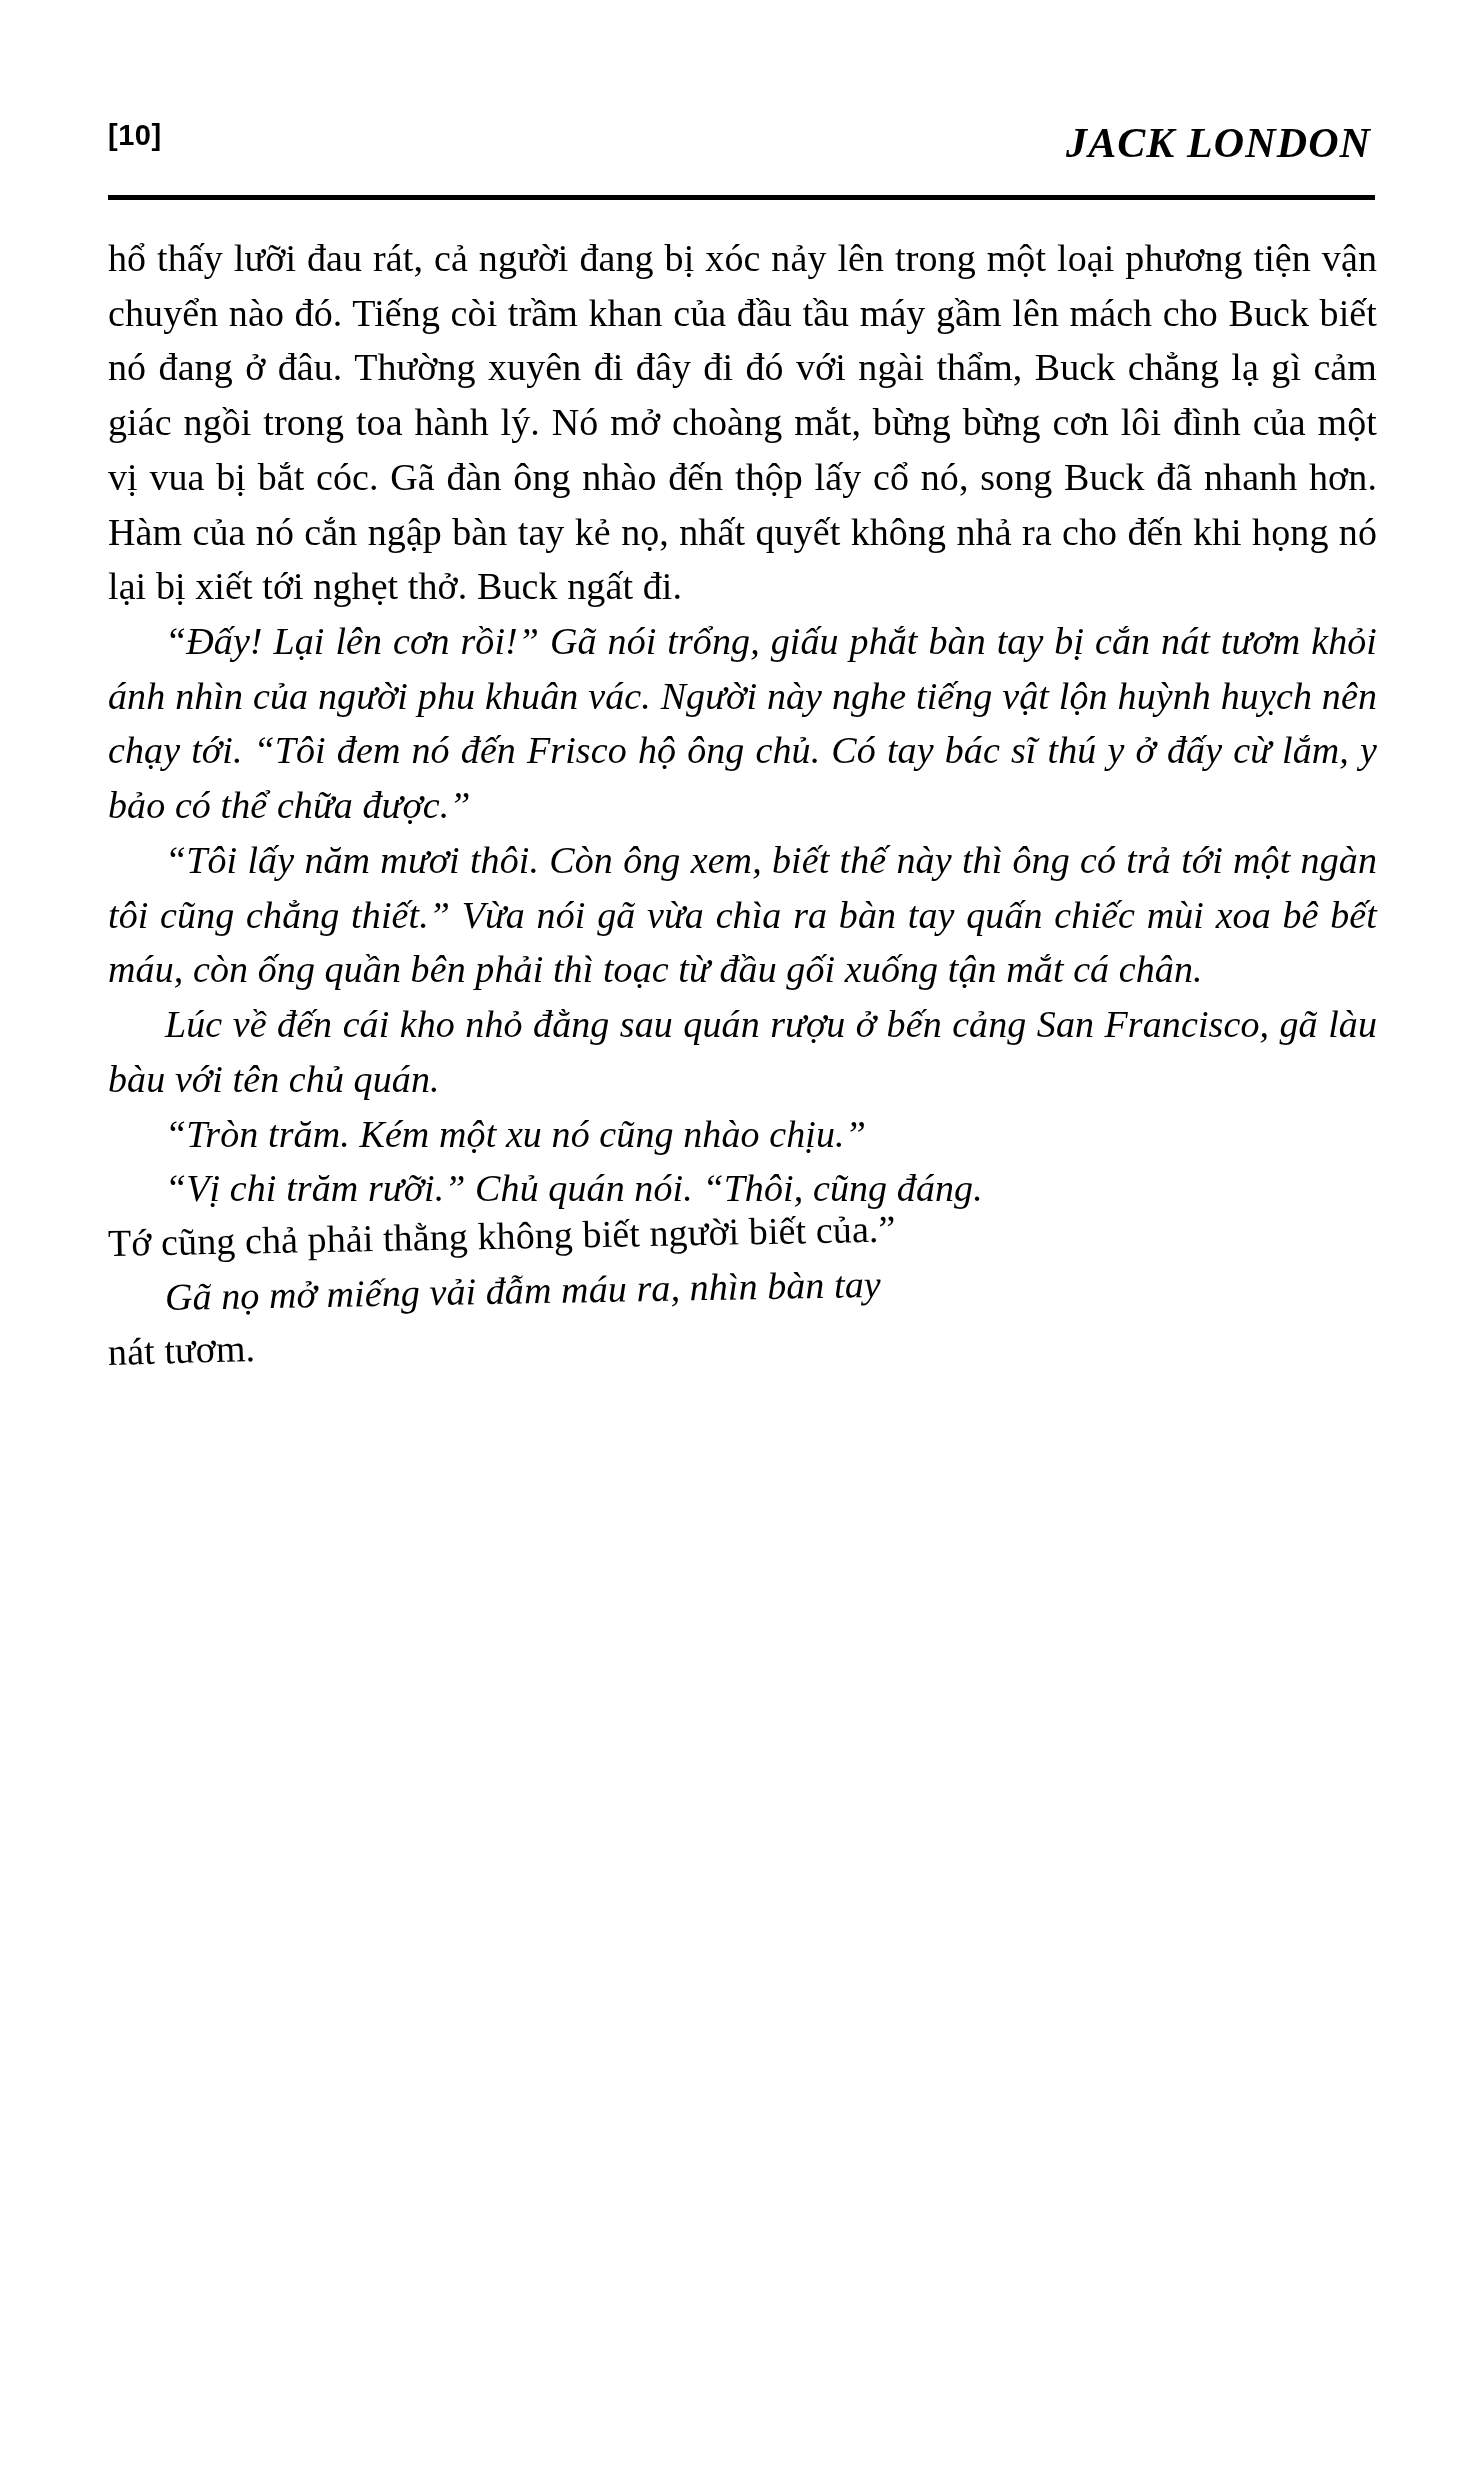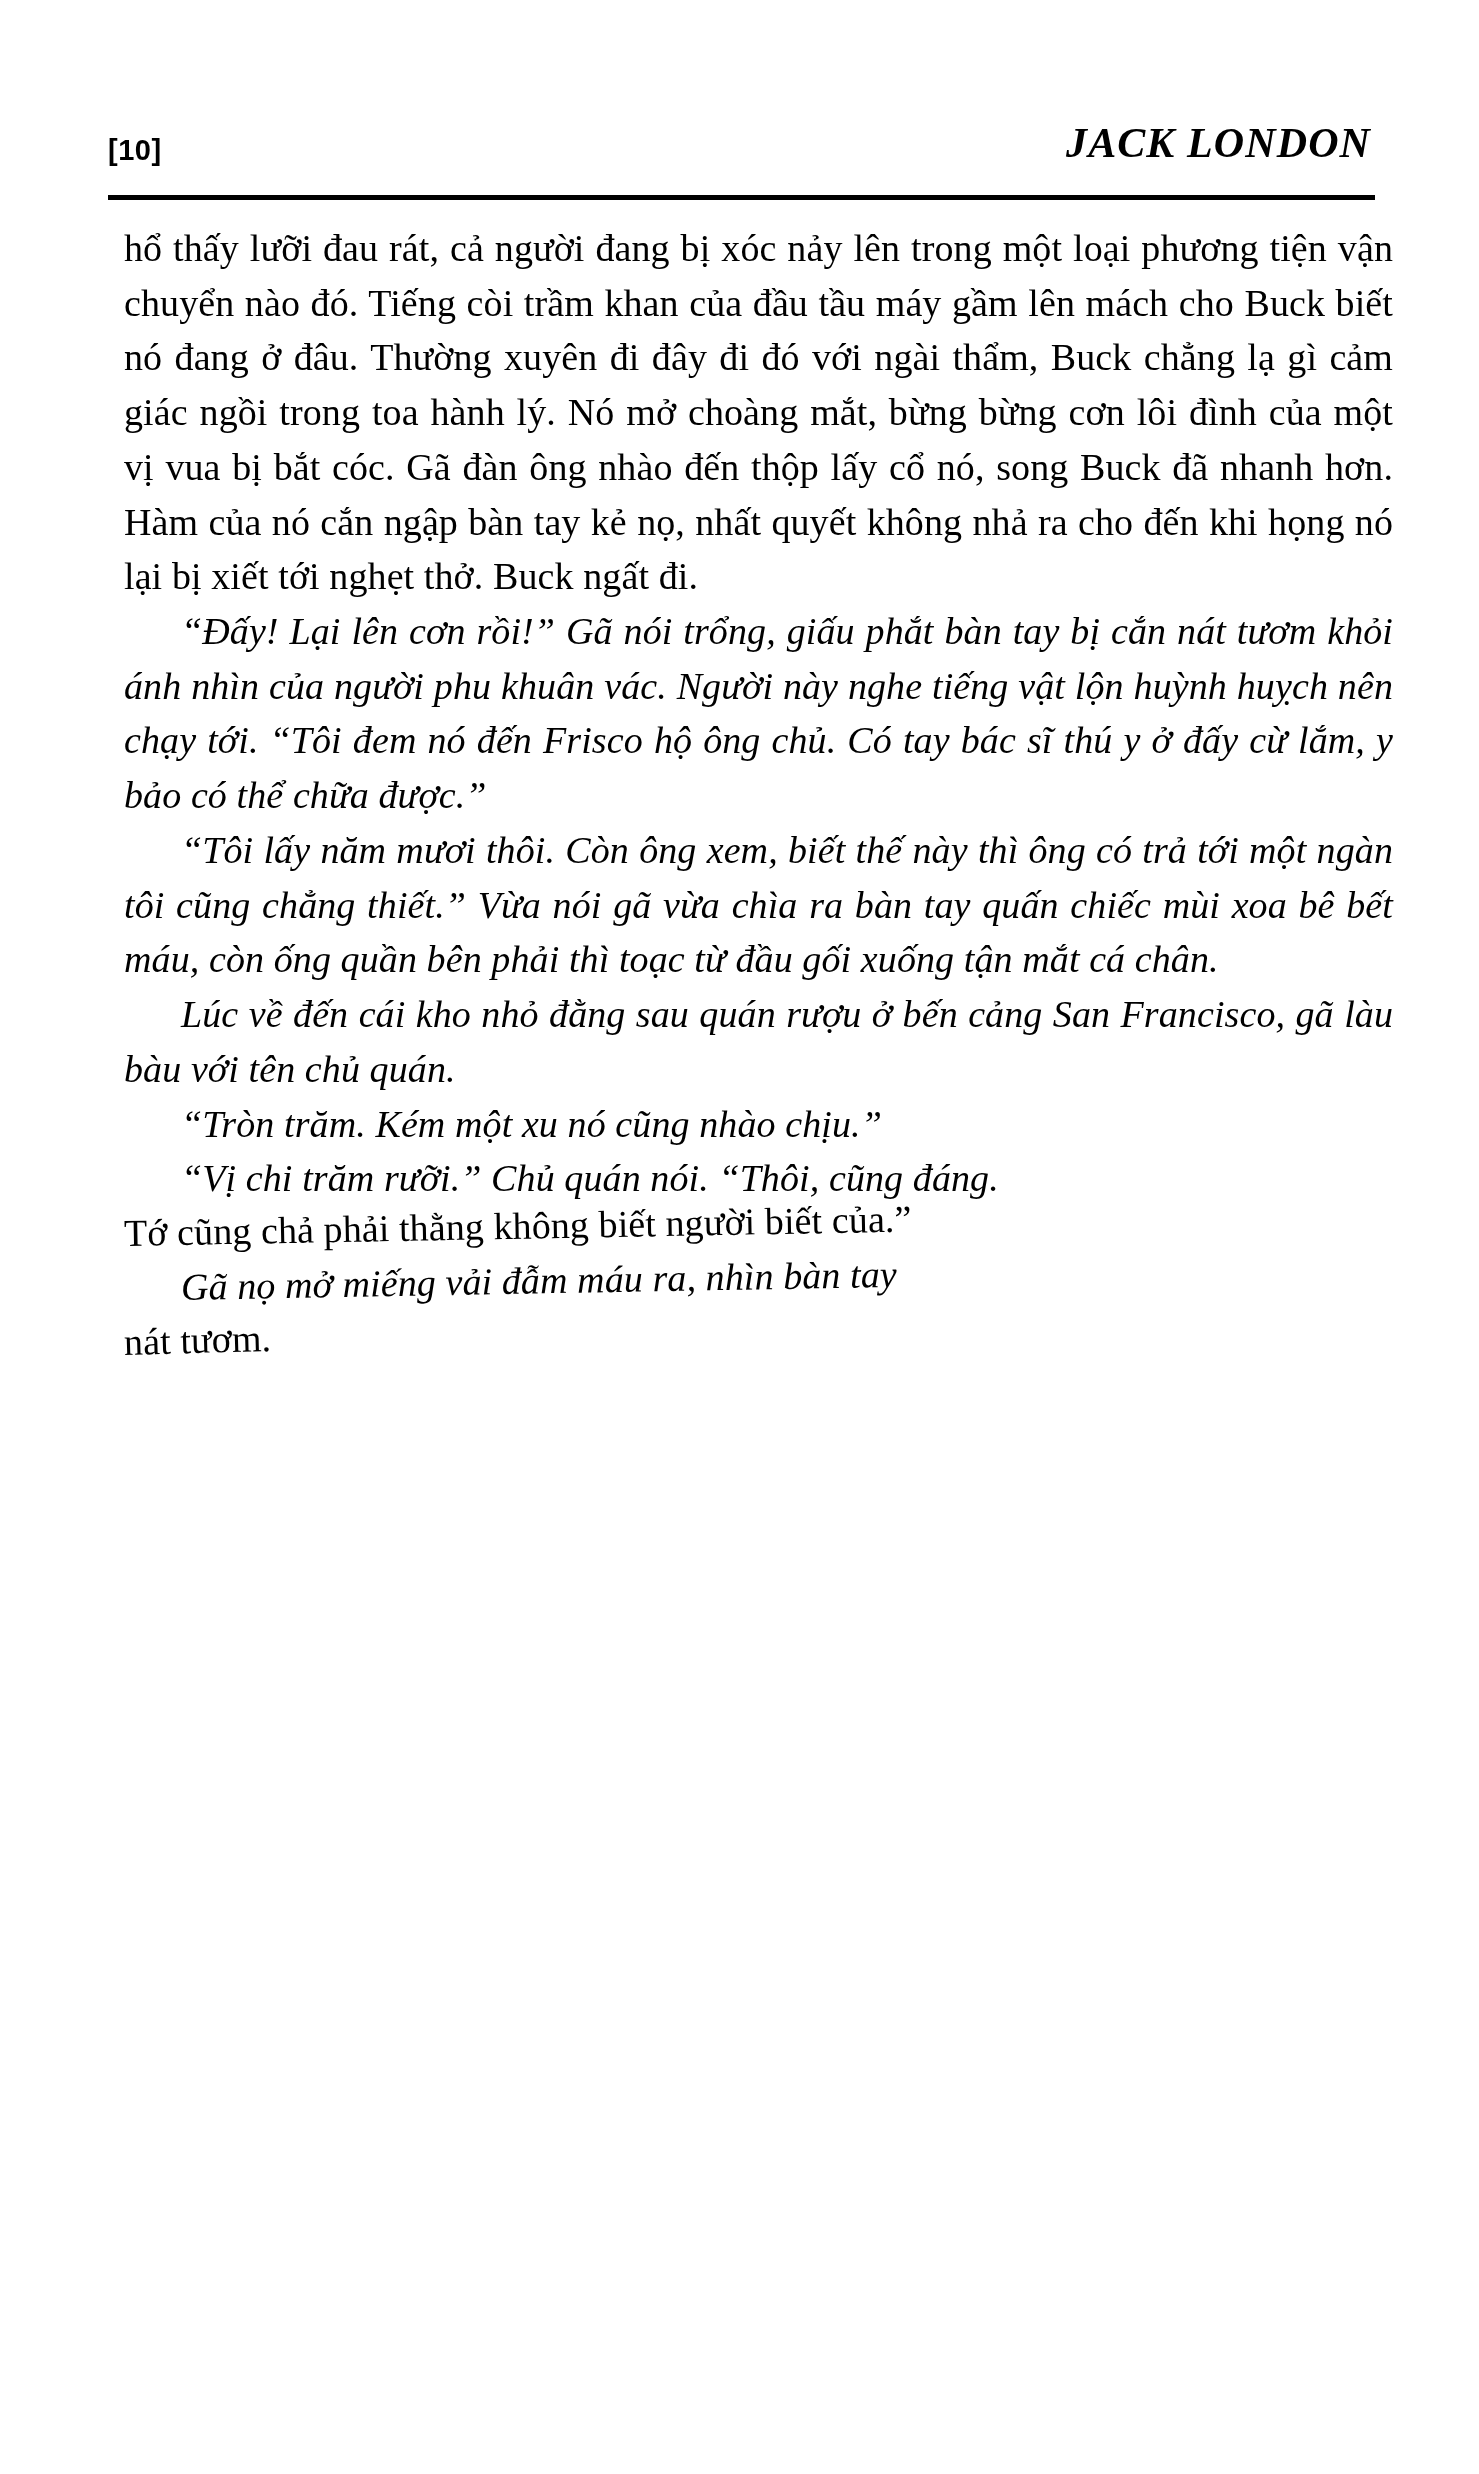--- a/index.html
+++ b/index.html
@@ -15,21 +15,20 @@
     overflow: hidden;
     font-family: "Liberation Serif", serif;
     color: #000000;
   }
   .page-header {
     position: absolute;
     left: 108px;
     top: 119px;
     width: 1263px;
     display: flex;
-    align-items: flex-end;
     justify-content: space-between;
   }
   .folio {
     font-family: "Liberation Sans", sans-serif;
     font-weight: bold;
     font-size: 29px;
     letter-spacing: 0.5px;
   }
   .running-head {
     font-family: "Liberation Serif", serif;
@@ -42,28 +41,27 @@
     position: absolute;
     left: 108px;
     top: 195px;
     width: 1267px;
     height: 4.6px;
     background: #000000;
   }
   .body-text {
     position: absolute;
     left: 108px;
-    top: 221px;
+    top: 231px;
     width: 1269px;
     font-size: 38px;
     line-height: 1.44;
     text-align: justify;
     text-justify: inter-word;
     letter-spacing: 0.1px;
-    margin-left: 16px;
   }
   .body-text p {
     margin: 0;
     text-indent: 0;
   }
   .body-text p.indent {
     text-indent: 57px;
     font-style: italic;
   }
   

